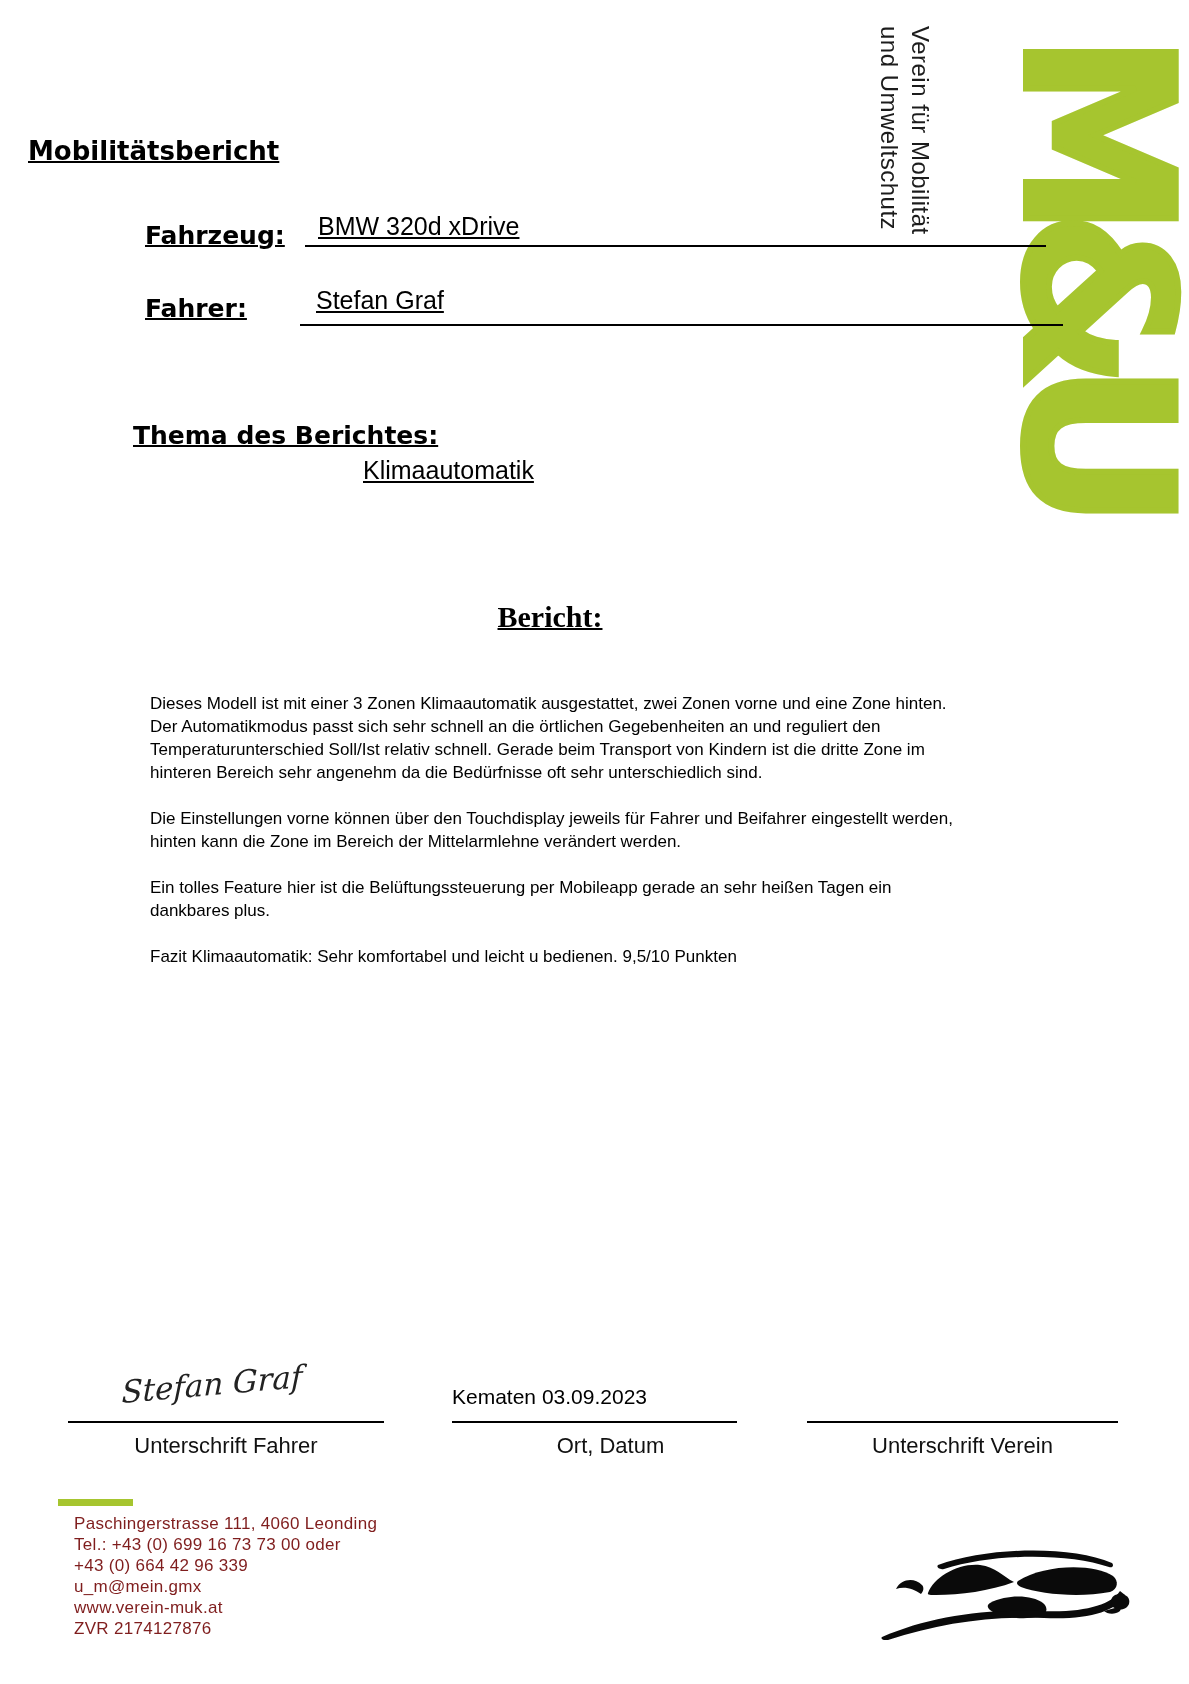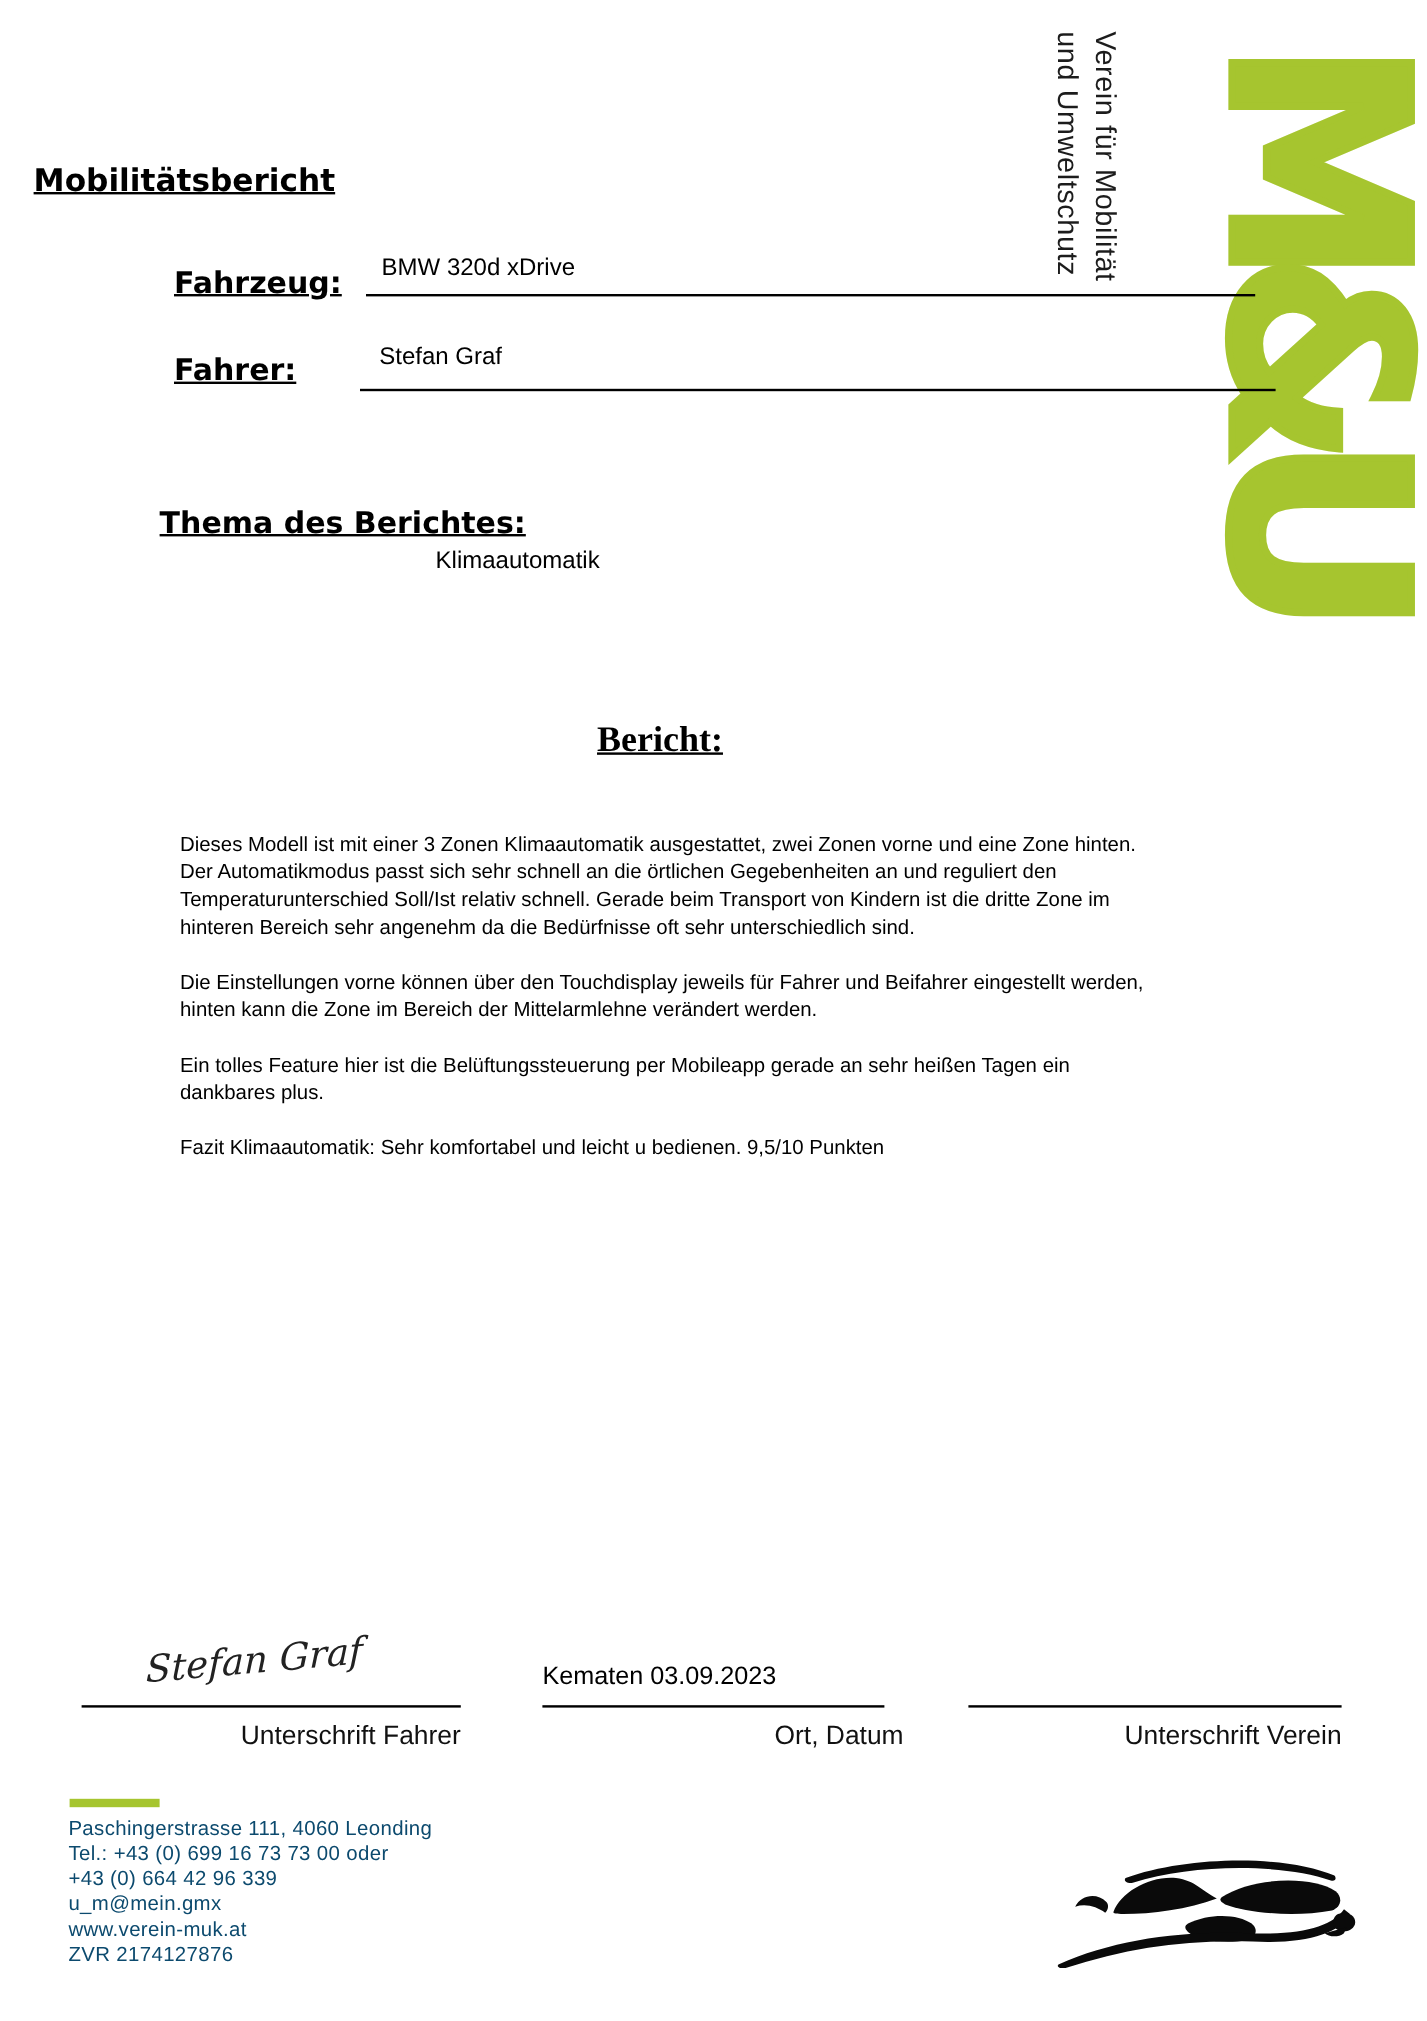--- a/index.html
+++ b/index.html
@@ -34,48 +34,48 @@
     font-family:Liberation Serif, serif;font-weight:bold;font-size:30px;
     text-decoration:underline;text-decoration-thickness:2px;margin:0;
   }
   .field-label{
     position:absolute;font-family:"DejaVu Sans",sans-serif;font-weight:bold;
     font-size:25px;text-decoration:underline;text-decoration-thickness:2px;
   }
   .lbl-vehicle{left:145px;top:221px;}
   .lbl-driver{left:145px;top:294px;}
   .lbl-topic{left:133px;top:421px;}
-  .field-value{position:absolute;font-size:20px;}
+  .field-value{position:absolute;font-size:25px;text-decoration:underline;}
   .val-vehicle{left:318px;top:212px;}
   .val-driver{left:316px;top:286px;}
   .val-topic{left:363px;top:456px;}
   .rule{position:absolute;height:2px;background:#000;}
   .rule-vehicle{left:305px;top:245px;width:741px;height:1.6px;}
   .rule-driver{left:300px;top:324px;width:763px;height:1.6px;}
   
   .body-text{position:absolute;left:150px;top:676px;width:818px;font-size:17px;line-height:23px;margin-top:16px;}
   .body-text p{margin:0 0 23px 0;white-space:pre-line;}
   
   .signature-script{
     position:absolute;left:112px;top:1366px;width:200px;text-align:center;
     font-family:"DejaVu Serif",serif;font-style:italic;font-size:31px;color:#222;
     transform:rotate(-5deg) skewX(-6deg);
   }
   .place-date{position:absolute;left:452px;top:1385px;width:285px;font-size:21px;}
   .sig-line{position:absolute;top:1421px;height:1.6px;background:#000;}
   .sig-line-1{left:68px;width:316px;}
   .sig-line-2{left:452px;width:285px;}
   .sig-line-3{left:807px;width:311px;}
-  .sig-label{position:absolute;top:1433px;text-align:right;font-size:22px;color:#111;}
+  .sig-label{position:absolute;top:1433px;text-align:center;font-size:22px;color:#111;}
   .sig-label-1{left:68px;width:316px;}
   .sig-label-2{left:468px;width:285px;}
   .sig-label-3{left:807px;width:311px;}
   
   .footer-bar{position:absolute;left:58px;top:1499px;width:75px;height:7px;background:#a6c52f;}
-  .footer{position:absolute;left:57px;top:1513px;font-size:17px;line-height:21px;color:#0c4a6e;letter-spacing:.3px;}
+  .footer{position:absolute;left:74px;top:1513px;font-size:17px;line-height:21px;color:#7f1d1d;letter-spacing:.3px;}
   .car-logo{position:absolute;left:868px;top:1545px;}
 </style>
 </head>
 <body>
 
 <div class="page">
 
   <div class="brand-vertical">
     <div class="brand-vertical-inner">
       <div>Verein für Mobilität</div>

